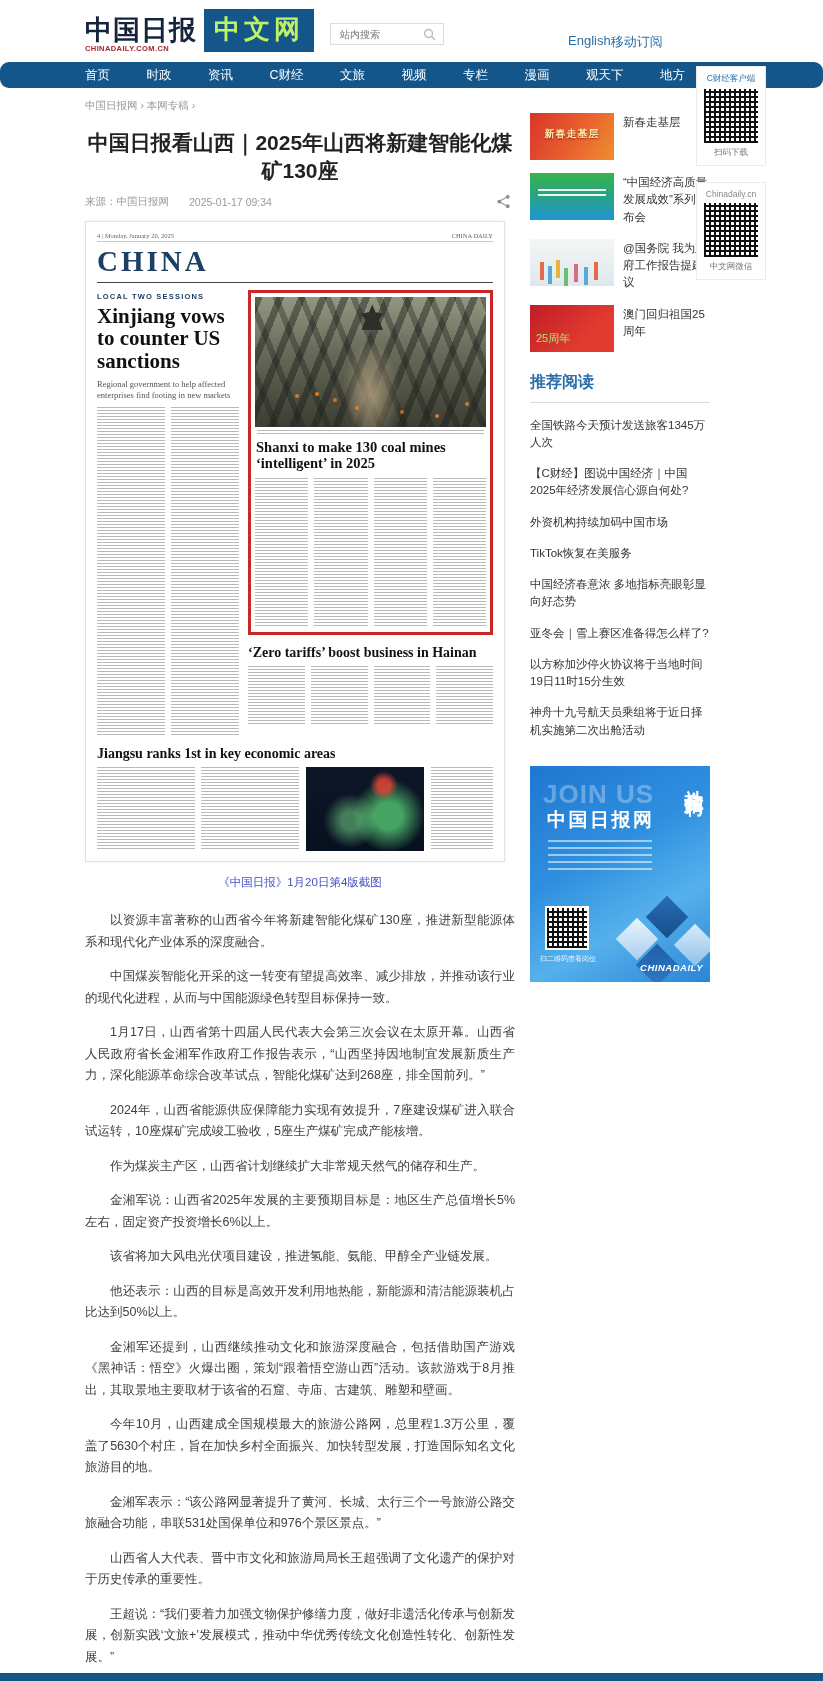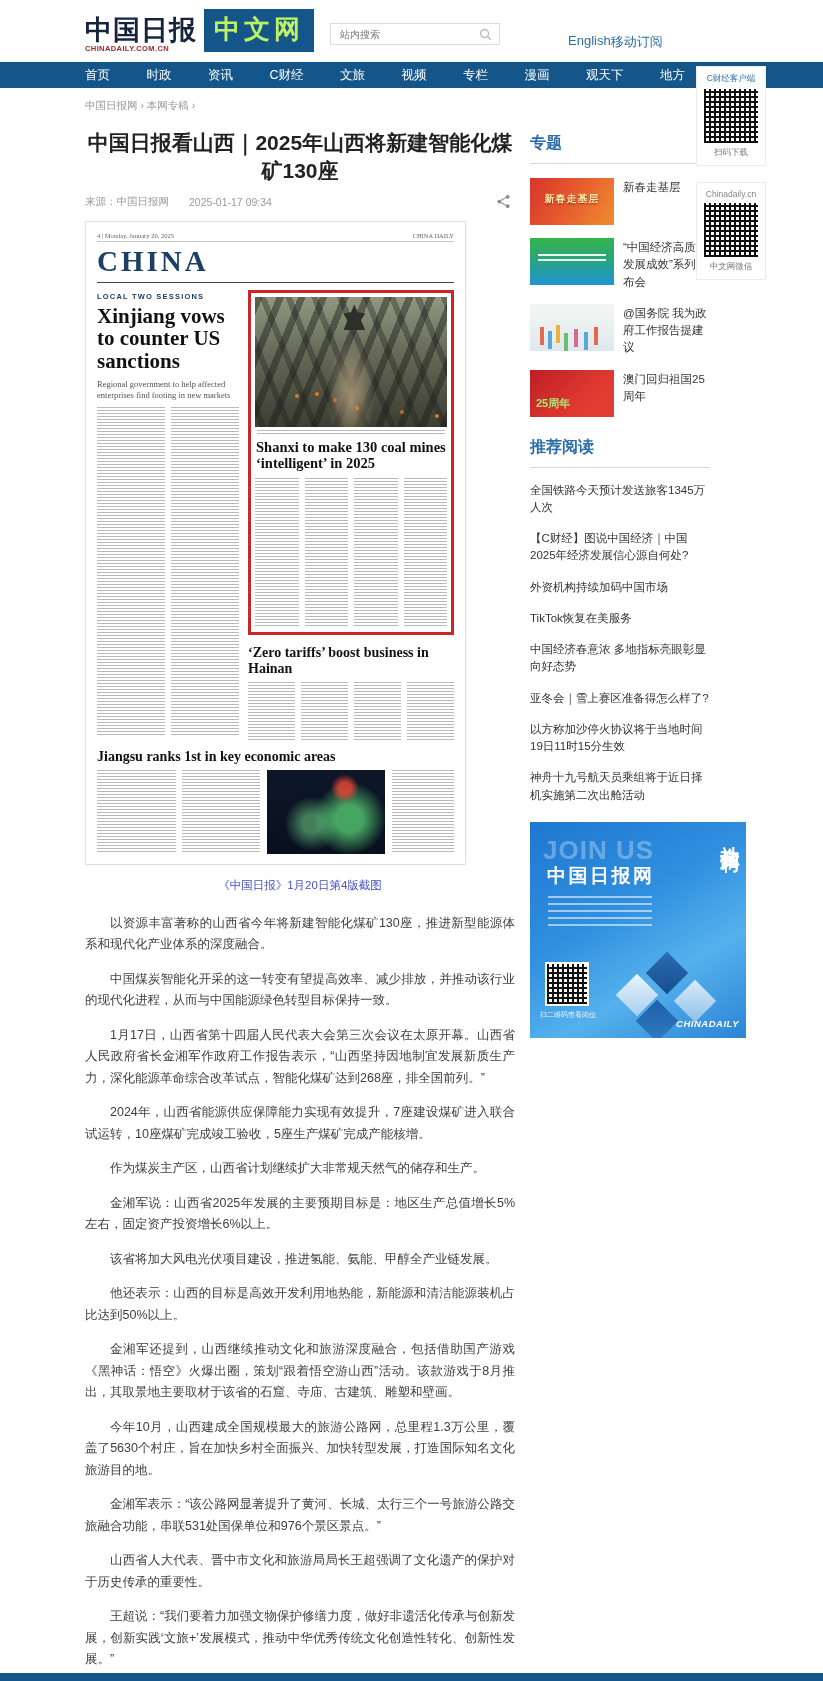--- a/index.html
+++ b/index.html
@@ -6,47 +6,47 @@
   .page{width:823px;height:1681px;position:relative;margin:0 auto;background:#fff;
         font-family:"Liberation Sans",sans-serif;color:#333;overflow:hidden;}
 
   
   .topbar{height:62px;position:relative;background:#fff;}
   .logo{position:absolute;left:85px;top:9px;display:flex;align-items:flex-end;gap:7px;}
   .logo-cnwrap{display:flex;flex-direction:column;line-height:1;}
   .logo-cn{font-family:"DejaVu Serif",serif;font-weight:bold;font-size:27px;color:#16233c;letter-spacing:1px;}
   .logo-sub{font-size:7.5px;color:#a3262a;font-weight:bold;letter-spacing:.4px;margin-top:2px;}
   .logo-box{background:#15568a;color:#bef264;font-weight:bold;font-size:26px;padding:3px 10px 5px;letter-spacing:4px;}
-  .search{position:absolute;left:330px;top:23px;width:170px;height:22px;border:1px solid #ddd;
+  .search{position:absolute;left:330px;top:23px;width:114px;height:22px;border:1px solid #ddd;
           display:flex;align-items:center;padding:0 7px;box-sizing:border-box;background:#fff;}
   .search input{border:0;outline:0;flex:1;font-size:10px;color:#888;min-width:0;background:transparent;font-family:inherit;}
   .search svg{flex:none;}
   .top-links{position:absolute;left:568px;top:33px;display:flex;font-size:13px;color:#2e6ea5;}
   .top-links span{cursor:pointer;}
 
   
-  .nav{height:26px;background:#15568a;}
+  .nav{height:26px;background:#15568a;border-radius:9px;}
   .nav-inner{margin-left:85px;width:600px;height:100%;display:flex;justify-content:space-between;align-items:center;}
   .nav-item{color:#fff;font-size:12.5px;cursor:pointer;white-space:nowrap;}
 
   
   .content{position:relative;padding-left:85px;}
   .breadcrumb{font-size:10.5px;color:#999;margin:11px 0 0;}
   .cols{display:flex;}
   .main-col{width:430px;flex:none;}
   .side-col{width:180px;flex:none;margin-left:15px;}
 
   
   .title{font-size:21px;font-weight:bold;color:#222;text-align:center;margin:16px 0 8px;line-height:1.35;}
   .meta{display:flex;align-items:center;font-size:10.5px;color:#9a9a9a;margin:8px 0 10px;}
   .meta .date{margin-left:20px;}
   .share{margin-left:auto;margin-right:4px;cursor:pointer;}
 
   
-  .np{width:381px;border:1px solid #e2e2e2;background:#fff;padding:10px 11px;box-sizing:border-box;
+  .np{width:420px;border:1px solid #e2e2e2;background:#fff;padding:10px 11px;box-sizing:border-box;
       box-shadow:0 0 4px rgba(0,0,0,.06);}
   .np-top{display:flex;justify-content:space-between;font-size:6.5px;color:#666;
           border-bottom:1px solid #c9c9c9;padding-bottom:2px;font-family:"Liberation Serif",serif;}
   .np-masthead{font-family:"Liberation Serif",serif;font-weight:bold;font-size:29px;color:#1c3f63;
                letter-spacing:3px;padding:3px 0 4px;border-bottom:1px solid #444;margin-bottom:7px;}
   .np-row1{display:flex;gap:9px;}
   .np-left{width:142px;flex:none;}
   .np-kicker{font-size:7.5px;font-weight:bold;color:#1c3f63;letter-spacing:1.2px;margin:2px 0 4px;}
   .np-h1{font-family:"Liberation Serif",serif;font-weight:bold;font-size:21px;color:#111;line-height:1.07;margin-bottom:7px;}
   .np-deck{font-family:"Liberation Serif",serif;font-size:8.5px;color:#555;line-height:1.3;margin-bottom:6px;}
@@ -85,35 +85,35 @@
   
   .para{font-size:12.5px;line-height:1.72;color:#404040;text-indent:2em;margin:0 0 13px;text-align:justify;}
 
   
   .sec-title{font-size:16px;color:#2b6da8;font-weight:bold;padding-bottom:9px;
              border-bottom:1px solid #dcdcdc;margin:20px 0 14px;}
   .topic{display:flex;gap:9px;margin-bottom:13px;cursor:pointer;}
   .thumb{width:84px;height:47px;flex:none;position:relative;overflow:hidden;}
   .thumb .tt{position:absolute;left:0;right:0;top:14px;text-align:center;color:#ffe9a8;
              font-weight:bold;font-size:10px;letter-spacing:1px;text-shadow:0 1px 2px rgba(120,20,10,.8);}
-  .thumb .tt2{position:absolute;left:6px;bottom:6px;color:#a6e96e;font-weight:bold;font-size:11px;margin-top:20px;}
+  .thumb .tt2{position:absolute;left:6px;bottom:6px;color:#a6e96e;font-weight:normal;font-size:11px;margin-top:20px;}
   .t1{background:linear-gradient(120deg,#d8342a,#e8612f 55%,#ef8e2f);}
   .t2{background:linear-gradient(180deg,#36b44b 0%,#2aa47e 45%,#1f95d2 100%);}
   .t2 .ln{position:absolute;left:8px;right:8px;top:16px;height:10px;
           background-image:repeating-linear-gradient(180deg,rgba(255,255,255,.9) 0,rgba(255,255,255,.9) 2px,transparent 2px,transparent 5px);}
   .t3{background:linear-gradient(180deg,#f4f6f3,#dfe8ee);}
   .t3 .sky{position:absolute;left:10px;bottom:6px;width:4px;height:18px;background:#e46a4a;
            box-shadow:8px 4px 0 #58a8d8,16px -2px 0 #e8b23c,24px 6px 0 #6abf70,34px 2px 0 #d86a8a,44px 5px 0 #58a8d8,54px 0 0 #e46a4a;}
   .t3 .redtxt{position:absolute;left:0;right:0;top:4px;text-align:center;color:#d3362a;font-size:7px;font-weight:bold;}
   .t4{background:linear-gradient(135deg,#bf1e26,#e23b30 70%);}
   .topic-label{font-size:11.5px;color:#333;line-height:1.5;padding-top:1px;}
   .rec-item{font-size:11.5px;color:#333;line-height:1.5;margin-bottom:14px;cursor:pointer;}
 
   
-  .banner{width:216px;height:216px;position:relative;overflow:hidden;margin-top:18px;cursor:pointer;
+  .banner{width:180px;height:216px;position:relative;overflow:hidden;margin-top:27px;cursor:pointer;
     background:linear-gradient(150deg,#1f77d0 0%,#2f8fdf 40%,#55b1ec 68%,#2c84d6 100%);}
   .b-join{position:absolute;top:13px;left:13px;font-size:26px;font-weight:bold;color:rgba(255,255,255,.3);letter-spacing:1px;}
   .b-brand{position:absolute;top:41px;left:17px;font-size:19px;font-weight:bold;color:#fff;letter-spacing:2.5px;}
   .b-tag{position:absolute;top:8px;right:6px;writing-mode:vertical-rl;color:#fff;font-weight:bold;
          font-size:19px;letter-spacing:3px;line-height:1;}
   .b-desc{position:absolute;top:74px;left:18px;width:104px;height:30px;
     background-image:repeating-linear-gradient(180deg,rgba(255,255,255,.55) 0,rgba(255,255,255,.55) 2px,transparent 2px,transparent 7px);}
   .cube{position:absolute;width:30px;height:30px;transform:rotate(45deg);}
   .c1{left:92px;bottom:28px;background:linear-gradient(135deg,#eaf4fc,#a8cfef);}
   .c2{left:122px;bottom:50px;background:linear-gradient(135deg,#2a6cb4,#164e8c);}
@@ -276,21 +276,20 @@
           <p class="para">金湘军还提到，山西继续推动文化和旅游深度融合，包括借助国产游戏《黑神话：悟空》火爆出圈，策划“跟着悟空游山西”活动。该款游戏于8月推出，其取景地主要取材于该省的石窟、寺庙、古建筑、雕塑和壁画。</p>
           <p class="para">今年10月，山西建成全国规模最大的旅游公路网，总里程1.3万公里，覆盖了5630个村庄，旨在加快乡村全面振兴、加快转型发展，打造国际知名文化旅游目的地。</p>
           <p class="para">金湘军表示：“该公路网显著提升了黄河、长城、太行三个一号旅游公路交旅融合功能，串联531处国保单位和976个景区景点。”</p>
           <p class="para">山西省人大代表、晋中市文化和旅游局局长王超强调了文化遗产的保护对于历史传承的重要性。</p>
           <p class="para">王超说：“我们要着力加强文物保护修缮力度，做好非遗活化传承与创新发展，创新实践‘文旅+’发展模式，推动中华优秀传统文化创造性转化、创新性发展。”</p>
 
         </div>
       </div>
 
       <aside class="side-col">
-        <div class="sec-title">专题</div>
 
         <div class="topic">
           <div class="thumb t1">
             <span class="tt">新春走基层</span>
           </div>
           <div class="topic-label">新春走基层</div>
         </div>
         <div class="topic">
           <div class="thumb t2">
               <span class="ln"></span>

